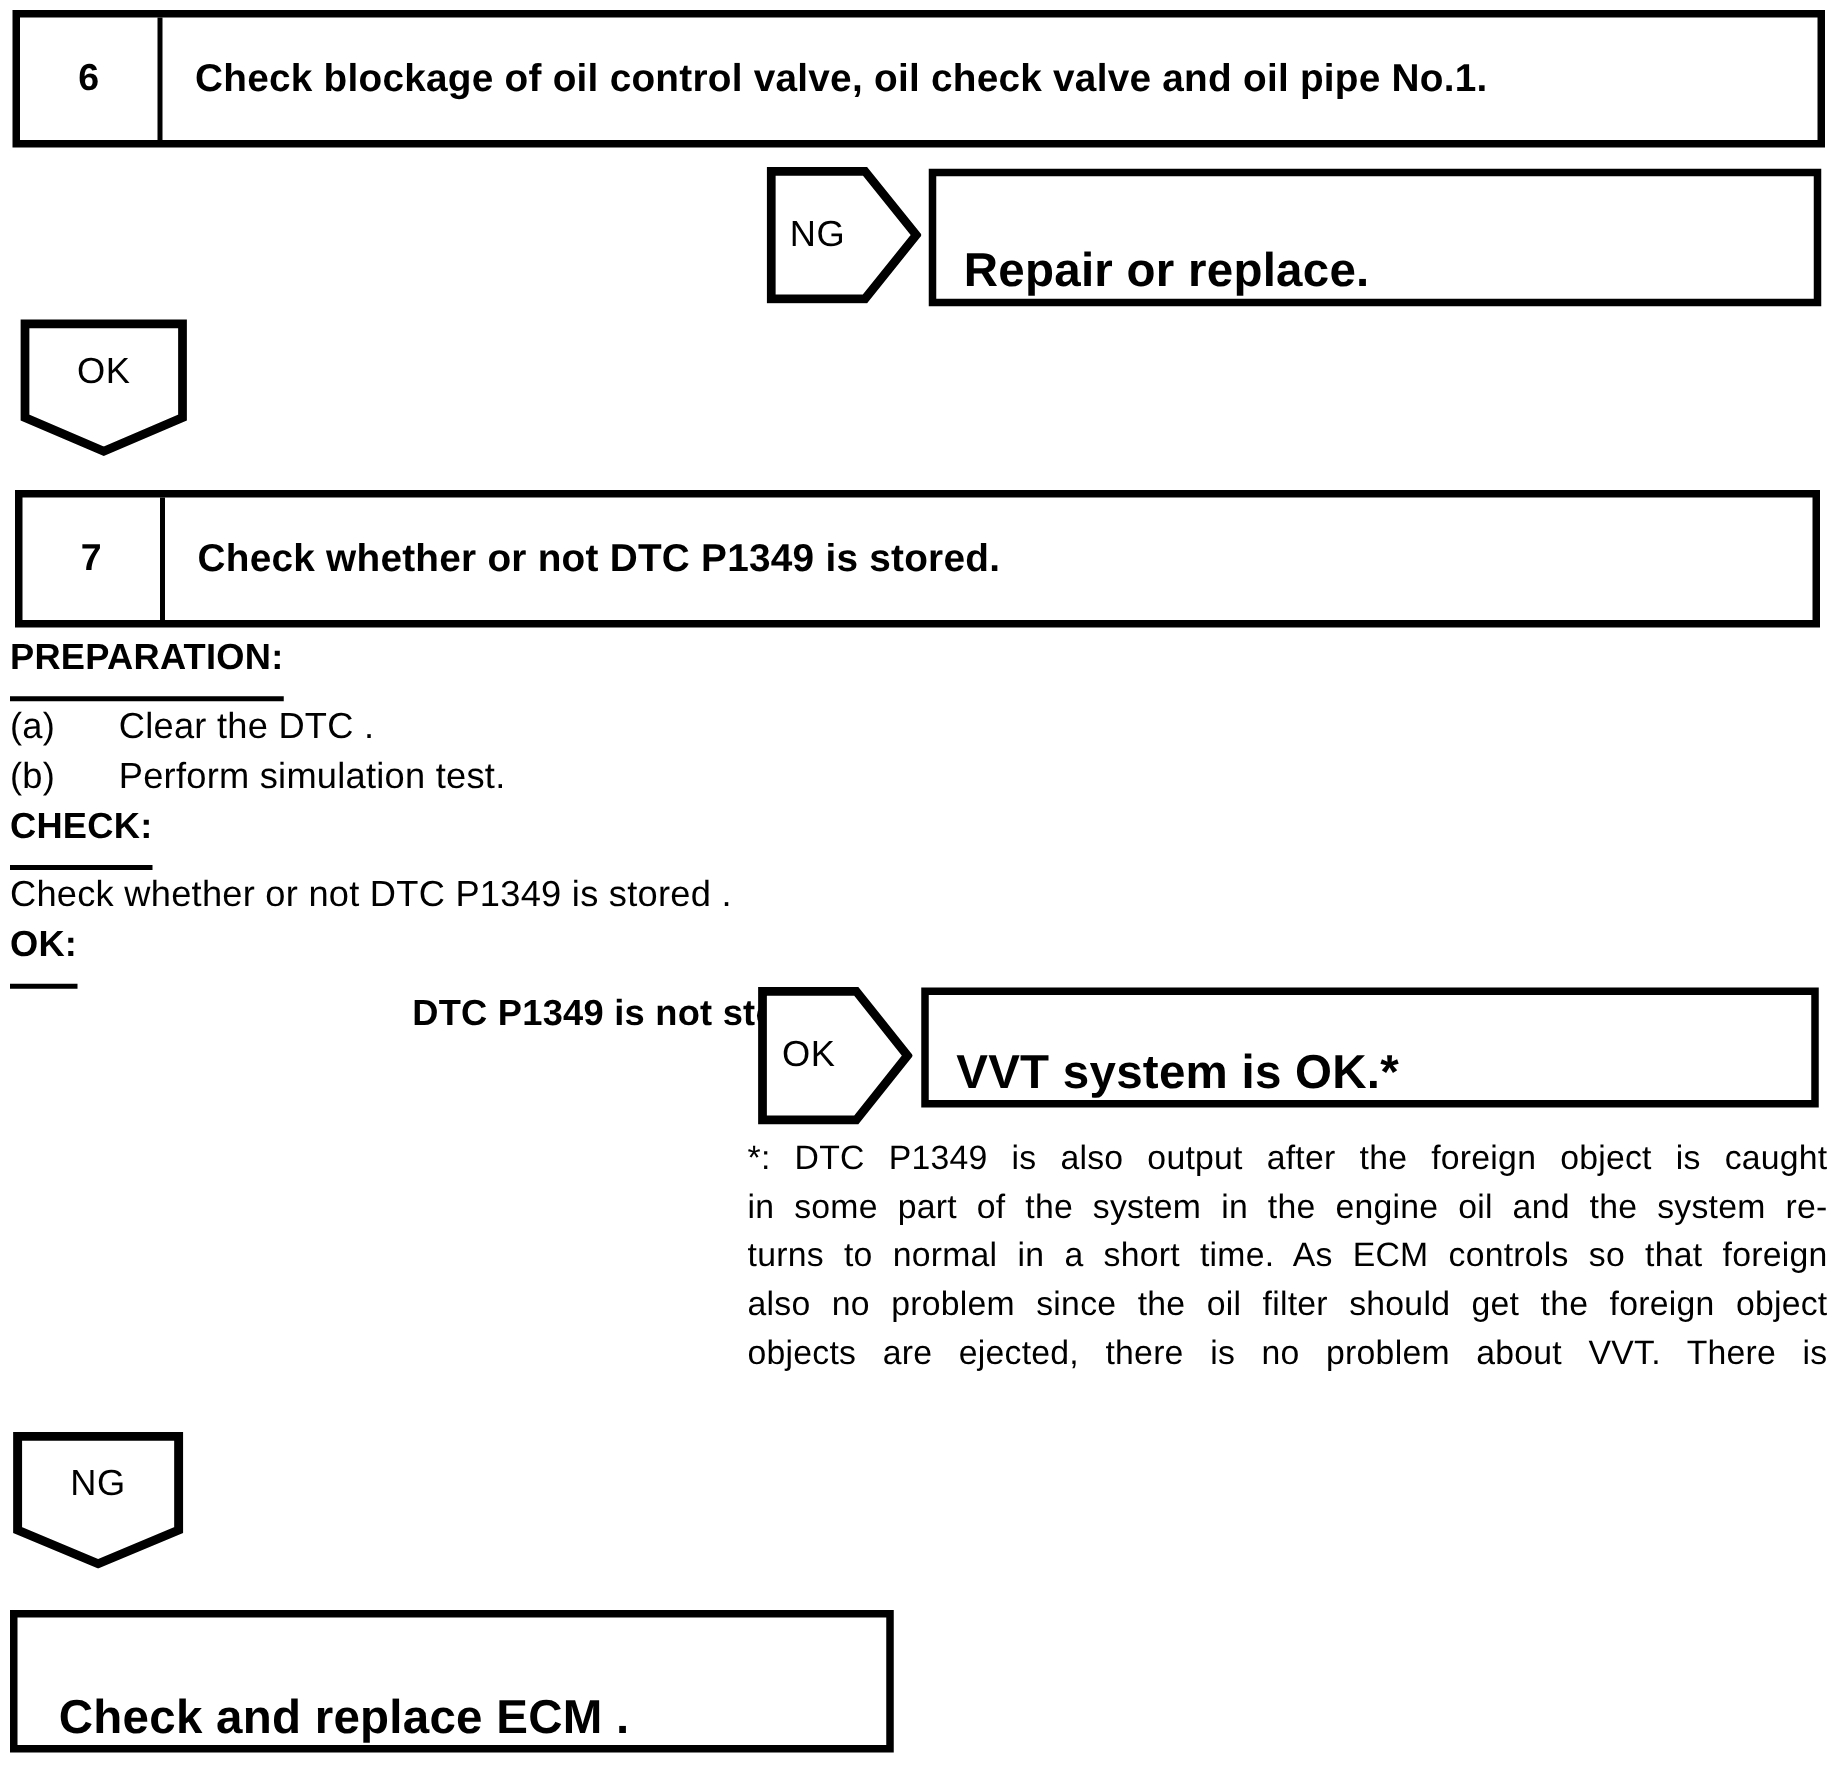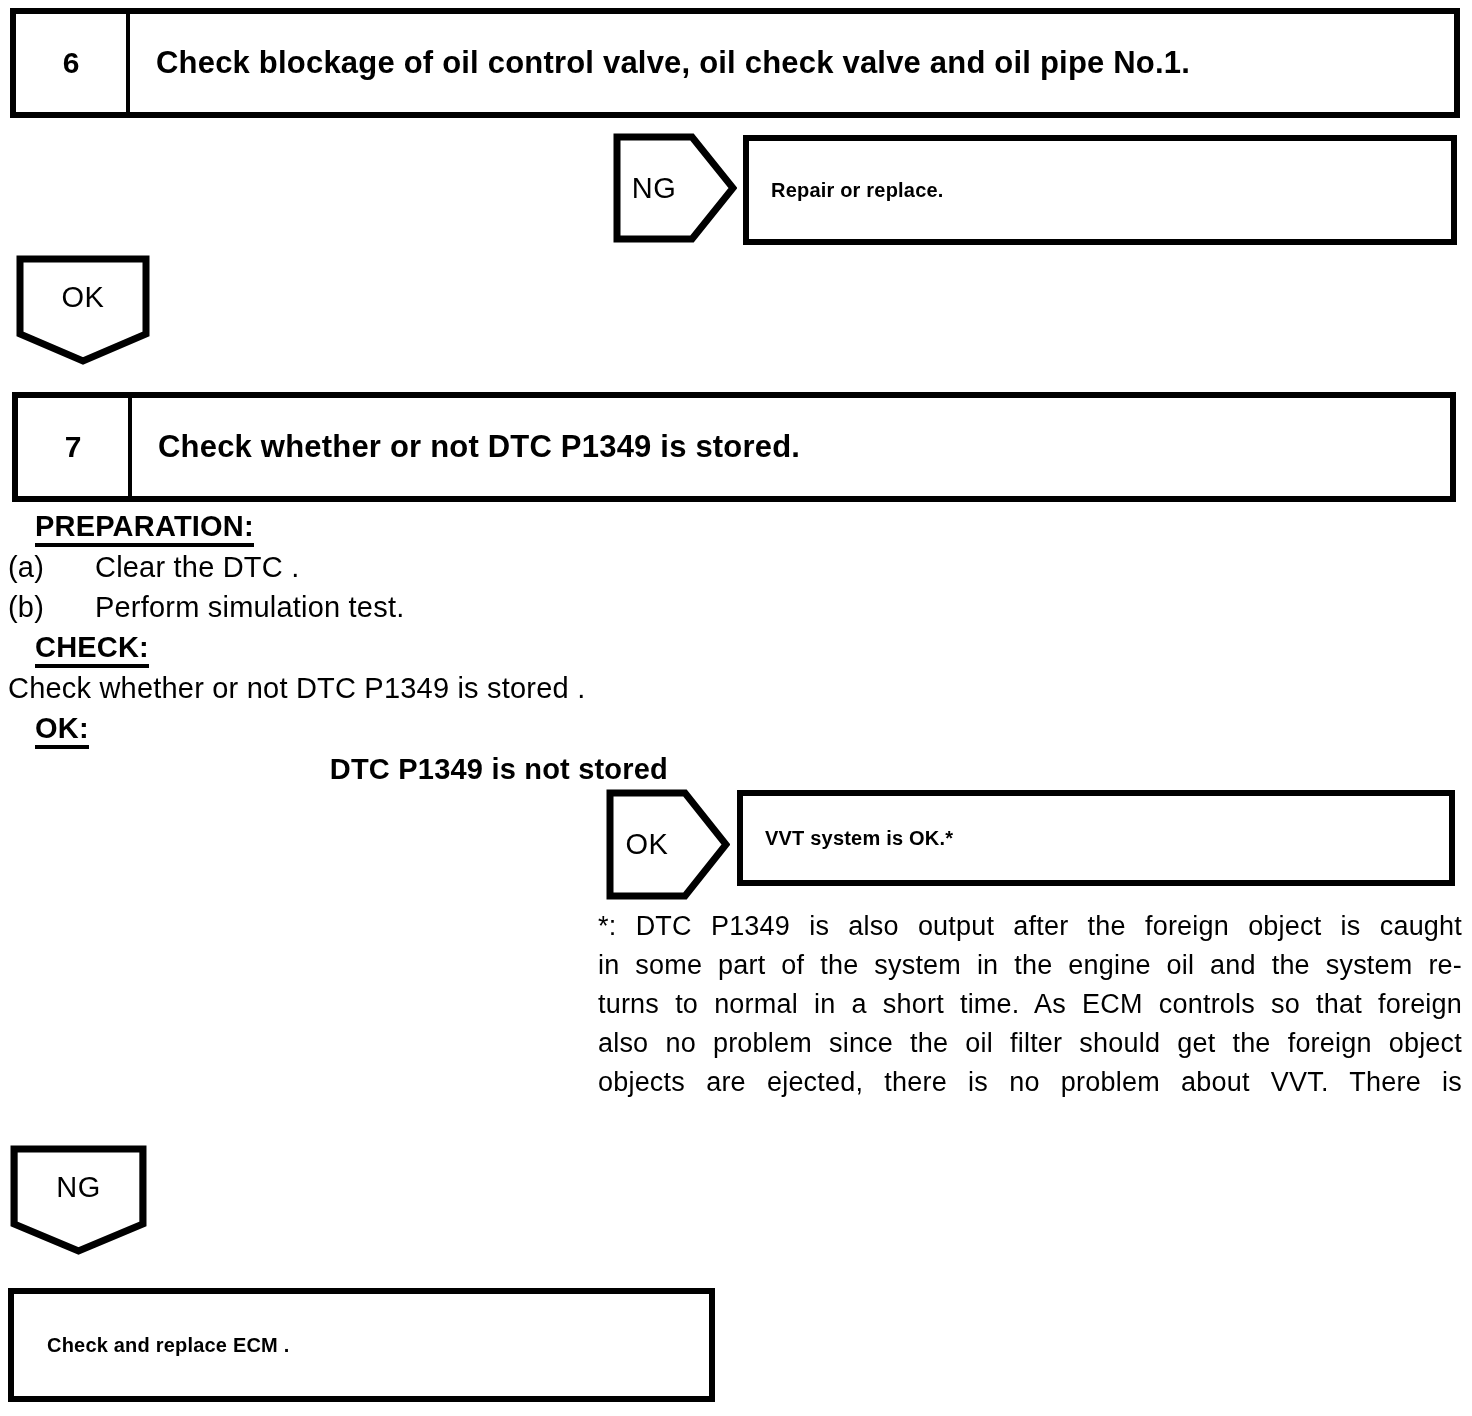--- a/index.html
+++ b/index.html
@@ -42,25 +42,25 @@
     letter-spacing: 0.2px;
     border-radius: 13px;
   }
 
   
   .action-box {
     border: 6px solid #000;
     box-sizing: border-box;
     background: #fff;
     display: flex;
-    align-items: center;
+    align-items: flex-end;
     padding-left: 22px;
     padding-right: 12px;
     font-weight: bold;
-    font-size: 20px;
+    font-size: 38px;
     letter-spacing: 0.2px;
   }
 
   
   .connector { position: absolute; }
   .connector svg { position: absolute; left: 0; top: 0; width: 100%; height: 100%; }
   .connector .lbl {
     position: absolute;
     font-weight: normal;
     font-size: 29px;
@@ -81,23 +81,22 @@
   .procedure {
     font-size: 29px;
     line-height: 40px;
     letter-spacing: 0.2px;
     width: 660px;
   }
   .sec-head { font-weight: bold; }
   .sec-head .ul {
     display: inline-block;
     border-bottom: 4px solid #000;
-    padding-bottom: 0px;
+    padding-bottom: 14px;
     line-height: 34px;
-    margin-left: 27px;
   }
   .proc-row { display: flex; }
   .proc-label { width: 87px; flex: 0 0 87px; }
   .ok-criteria { font-weight: bold; padding-left: 86px; text-align: right; }
 
   
   .footnote {
     font-size: 27px;
     line-height: 39px;
     letter-spacing: 0.2px;

